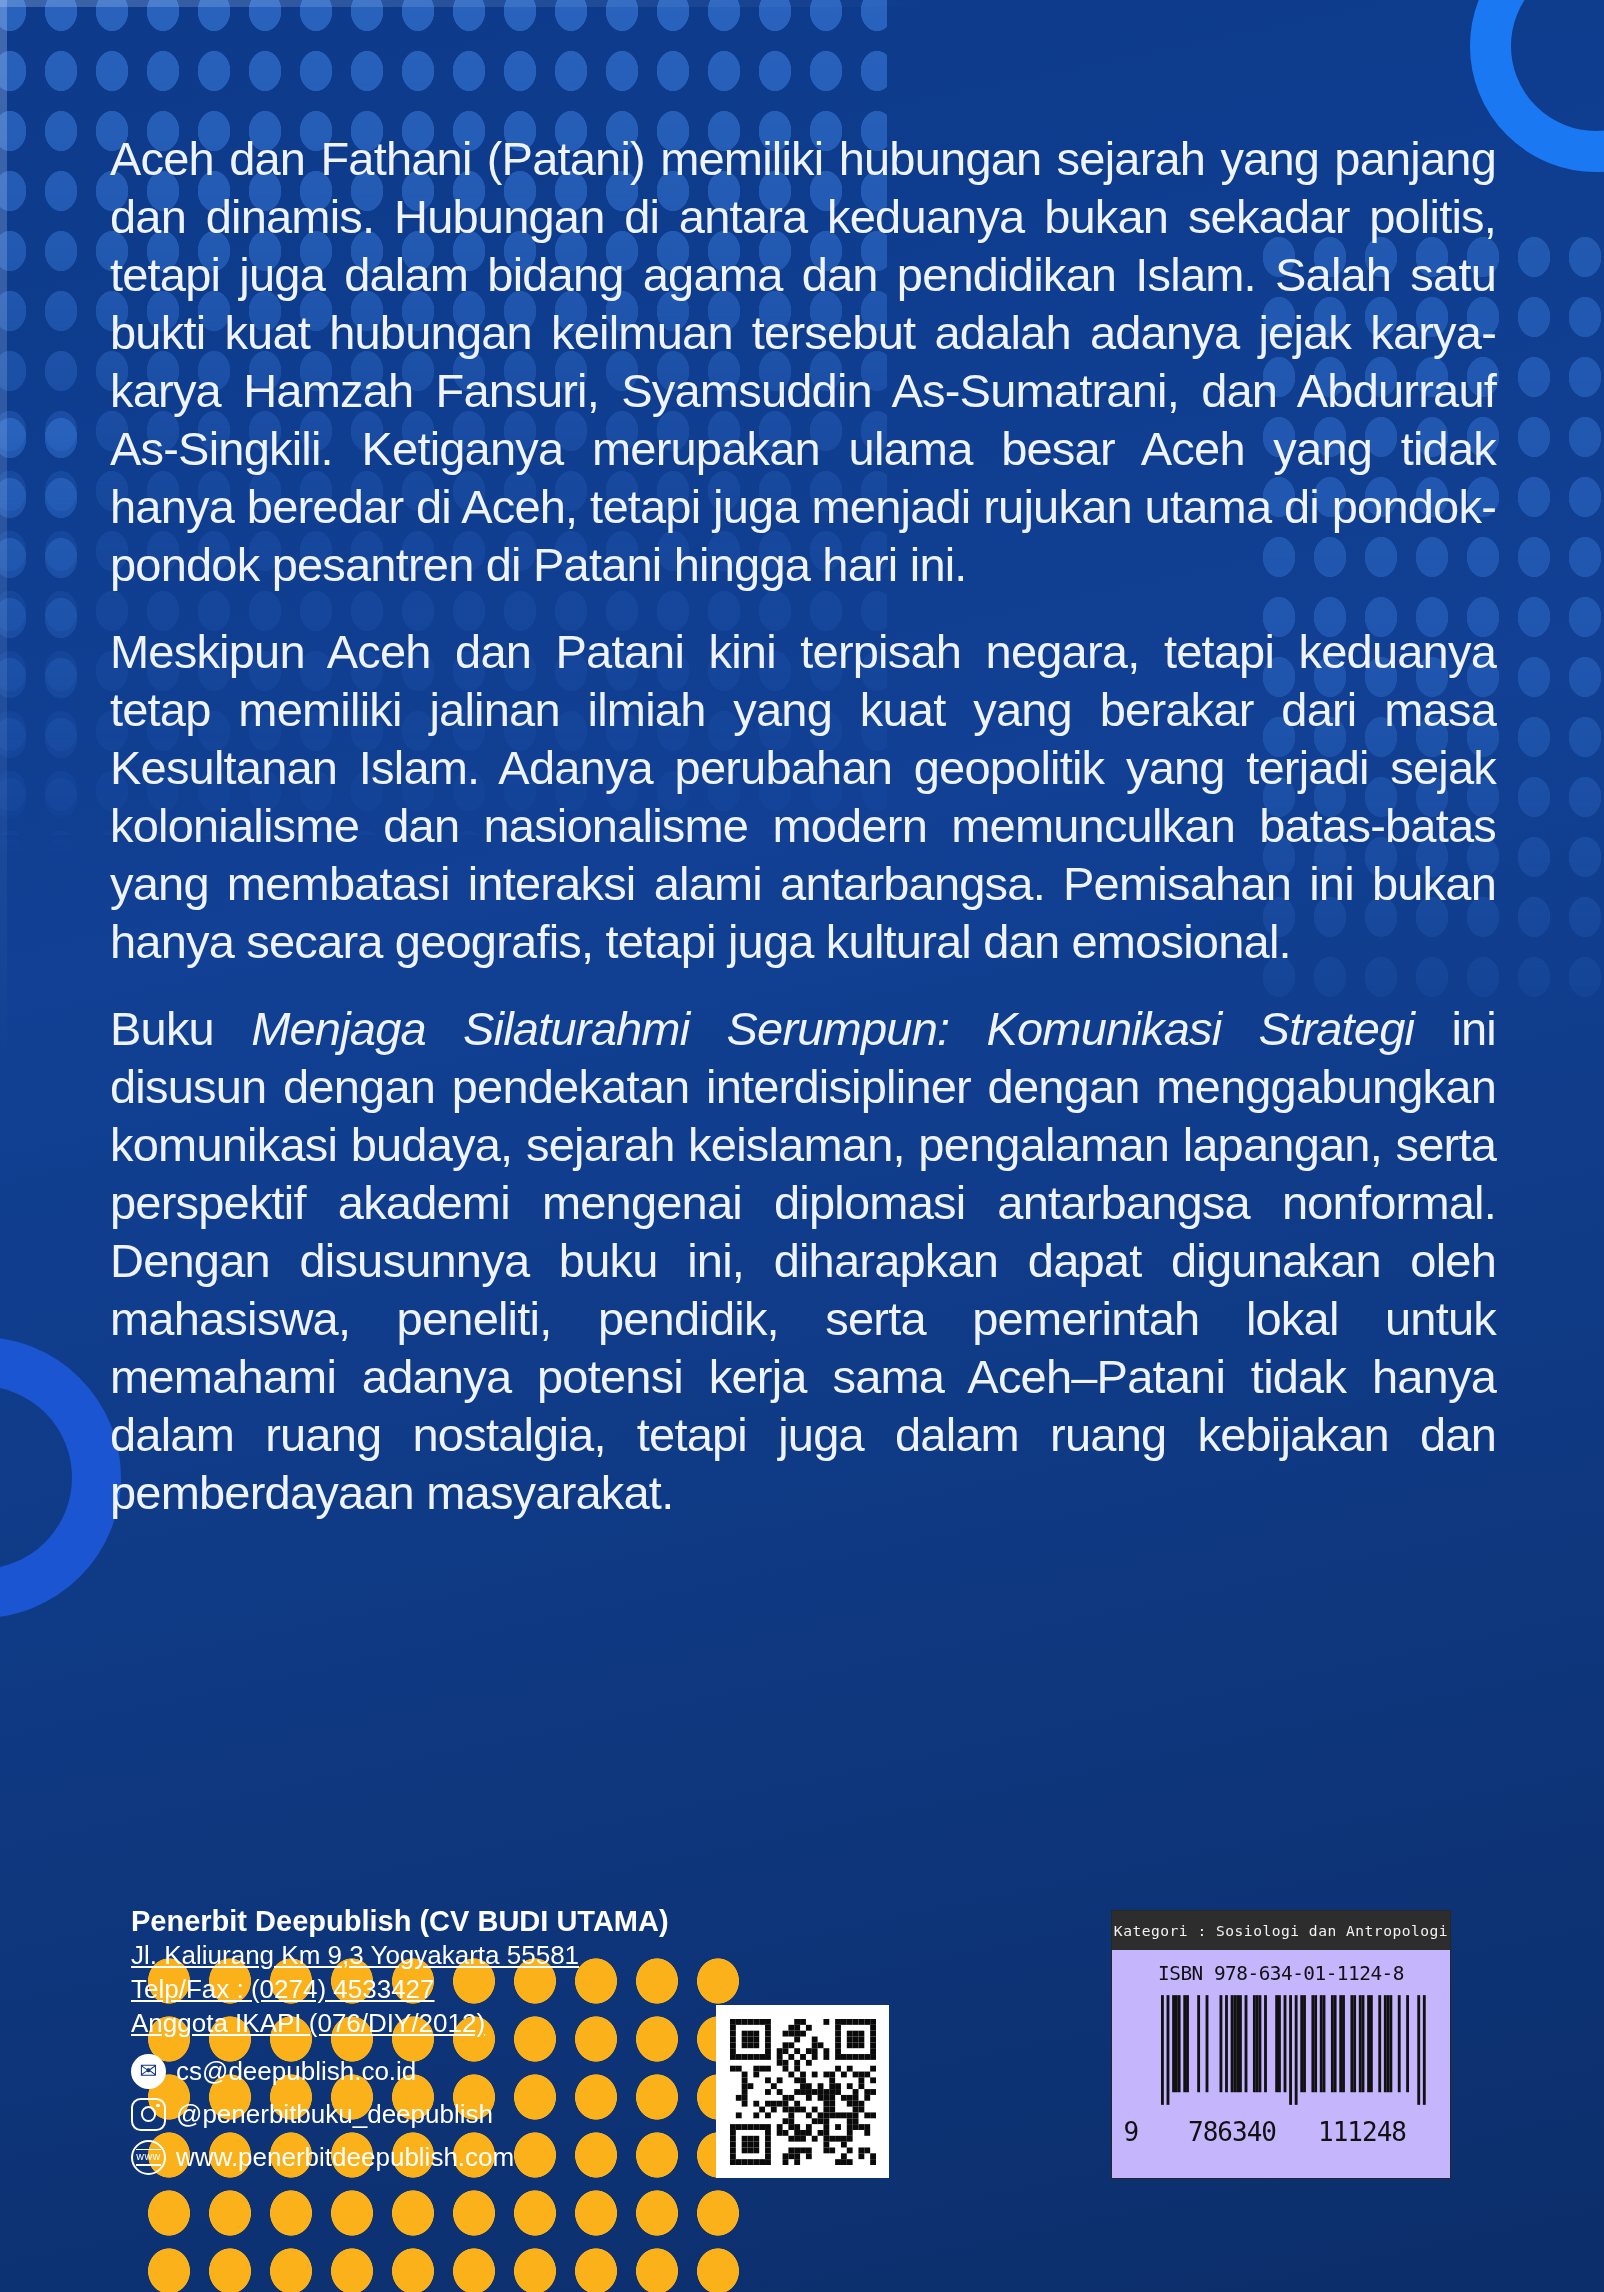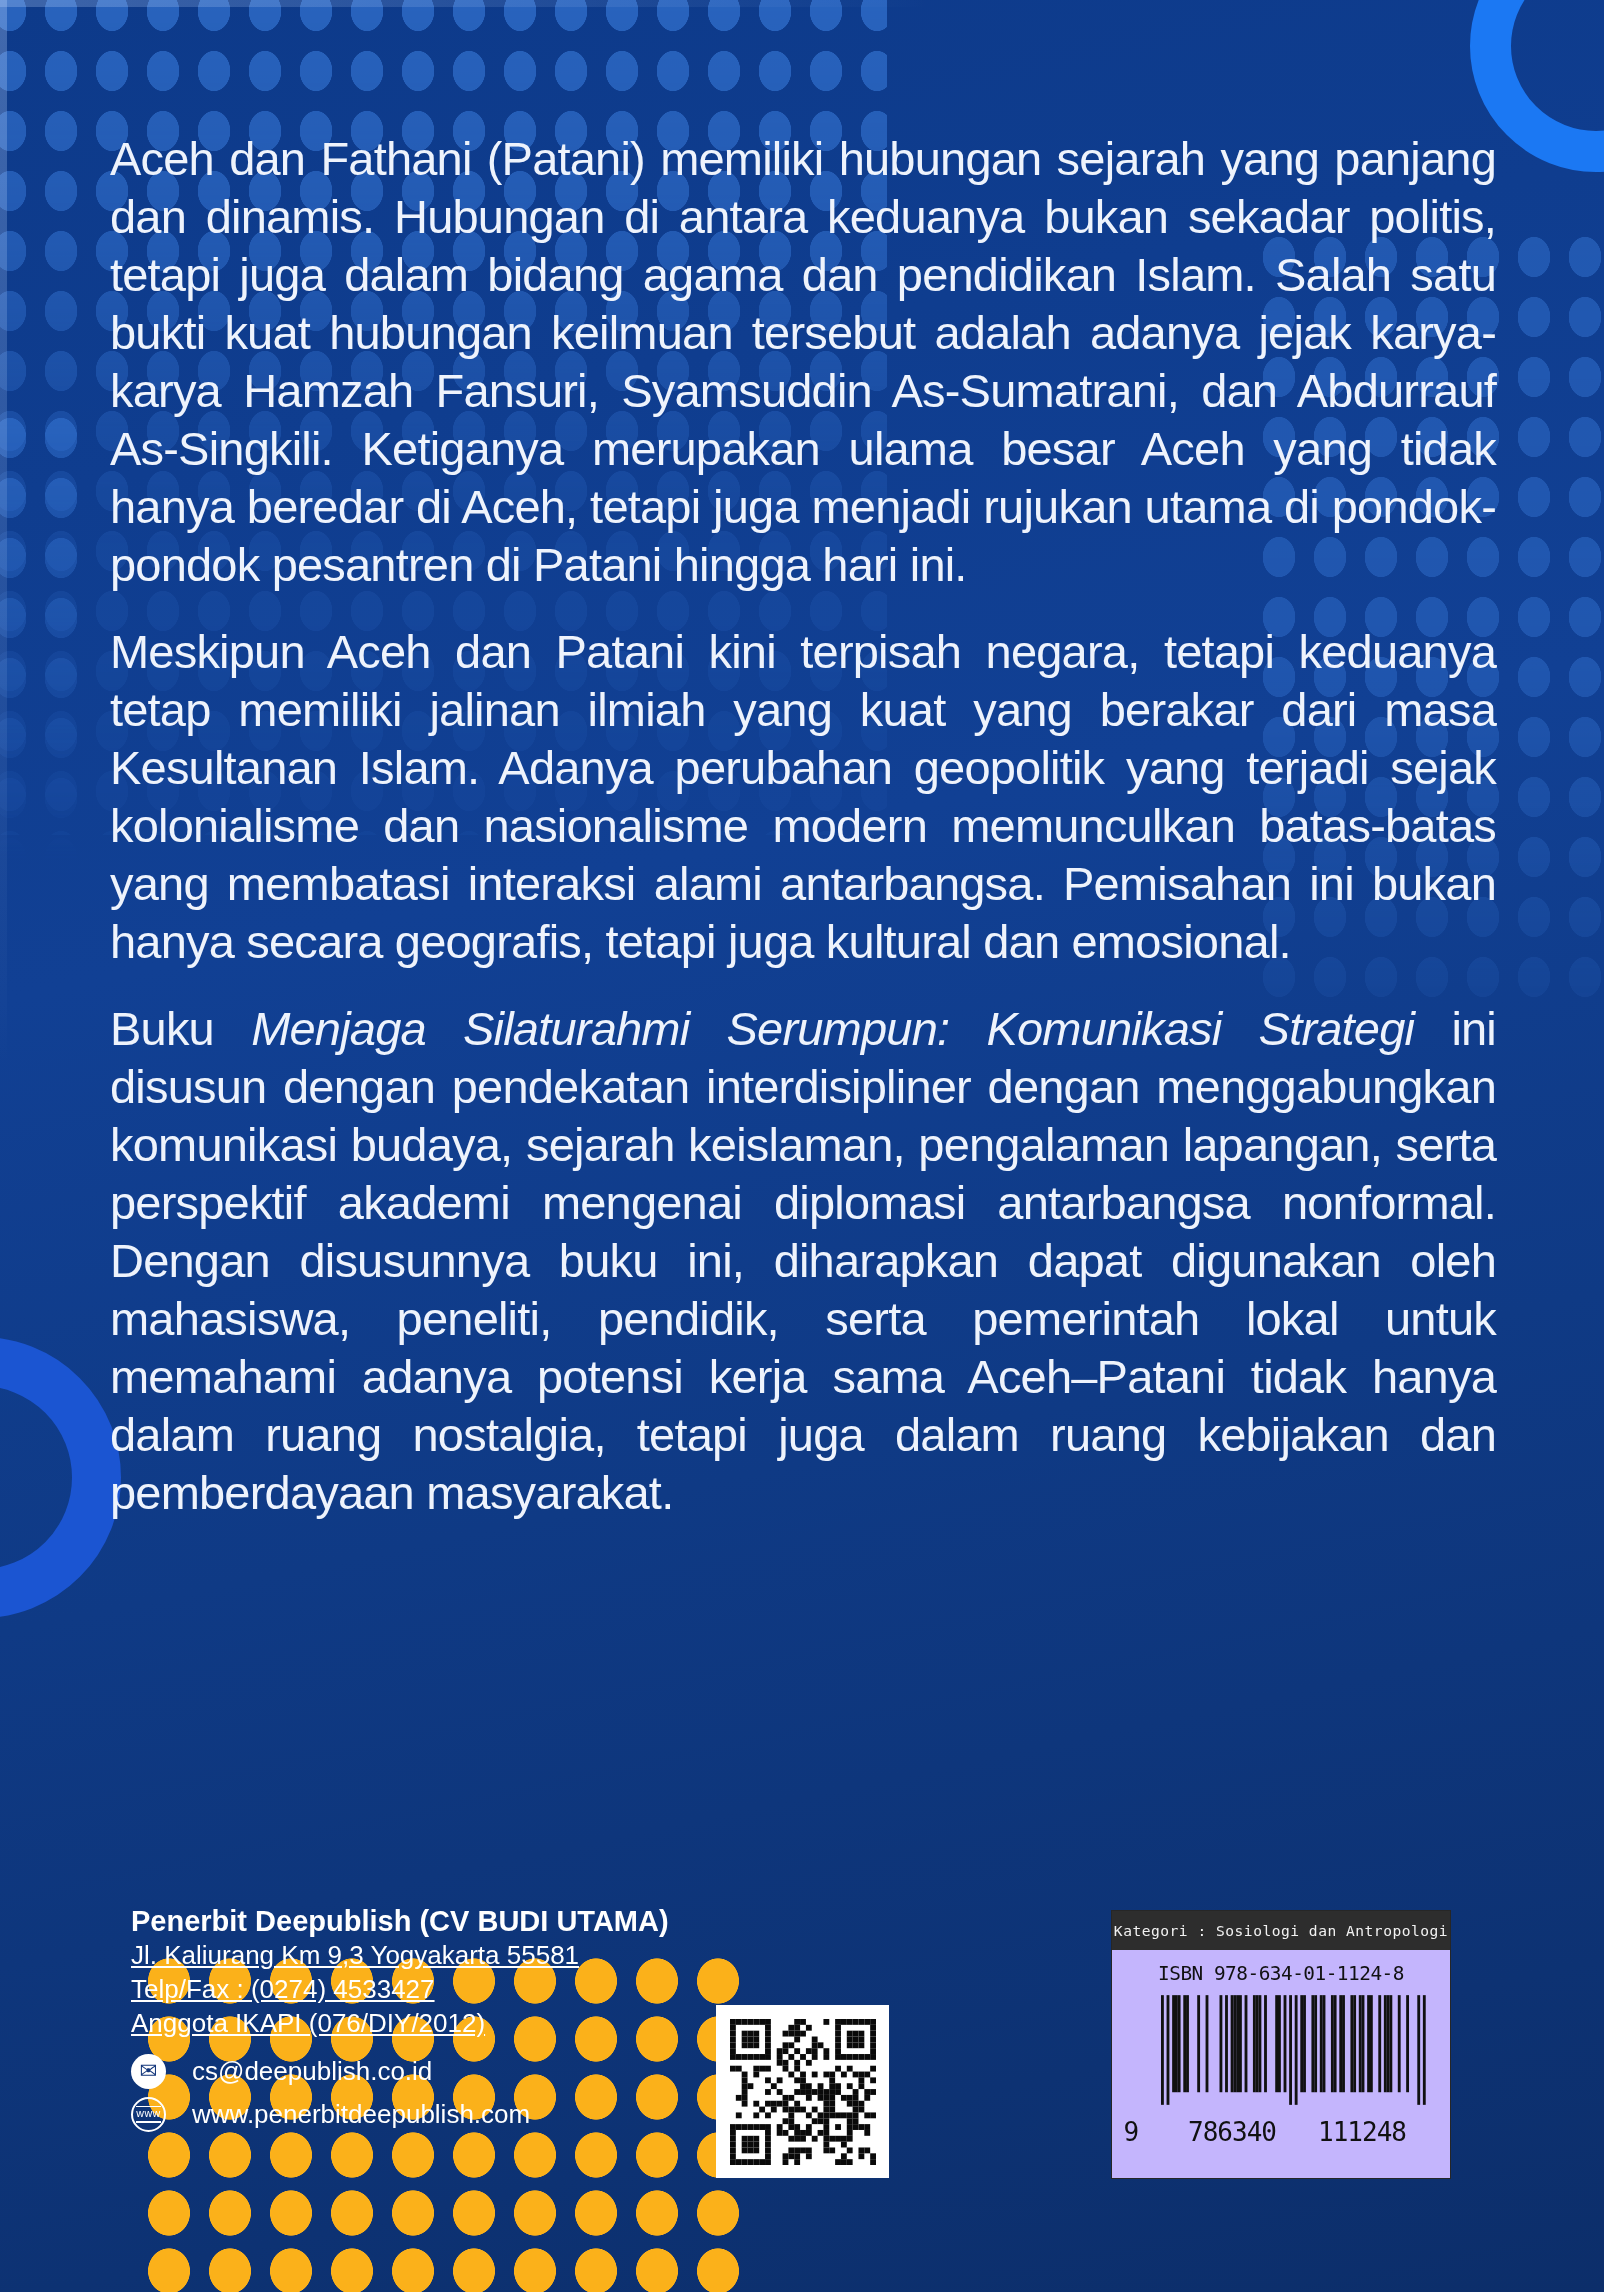--- a/index.html
+++ b/index.html
@@ -48,21 +48,21 @@
     color:var(--text_white);font-size:47px;line-height:58px;letter-spacing:-0.8px;
     text-align:justify;
   }
   .synopsis p{margin:17px 0 29px 0;}
   .book-title{font-style:italic;}
   
   .pub{position:absolute;left:111px;top:1904px;width:621px;color:#ffffff;margin-left:20px;}
   .pub-name{font-size:29px;font-weight:bold;line-height:34px;}
   .pub-line{font-size:26px;line-height:34px;text-decoration:underline;}
   .contacts{list-style:none;margin-top:9.7px;}
-  .contacts li{display:flex;align-items:center;height:43px;gap:26px;text-align:right;}
+  .contacts li{display:flex;align-items:center;height:43px;gap:10px;text-align:right;}
   .c-label{font-size:26px;color:#ffffff;}
   .c-icon{width:35px;height:35px;flex:0 0 35px;display:flex;align-items:center;justify-content:center;position:relative;}
   .disc{background:#ffffff;border-radius:50%;color:#11357a;}
   .email-glyph::before{content:"\2709";font-size:21.3px;line-height:1;}
   .fb-glyph::before{content:"f";font-family:"Liberation Serif",serif;font-weight:bold;font-size:26px;line-height:1;}
   .ig{border:2.9px solid #fff;border-radius:9.7px;width:33px;height:33px;}
   .ig-lens{width:15.5px;height:15.5px;border:2.9px solid #fff;border-radius:50%;}
   .ig-dot{position:absolute;top:3.9px;right:3.9px;width:3.9px;height:3.9px;background:#fff;border-radius:50%;}
   .globe{border:2.9px solid #fff;border-radius:50%;width:35px;height:35px;flex-direction:column;}
   .globe-lines{width:25px;height:1.9px;background:#fff;margin-bottom:1.9px;}
@@ -103,20 +103,27 @@
 
 <section class="pub">
   <div class="pub-name">Penerbit Deepublish (CV BUDI UTAMA)</div>
   <div class="pub-line">Jl. Kaliurang Km 9,3 Yogyakarta 55581</div>
   <div class="pub-line">Telp/Fax : (0274) 4533427</div>
   <div class="pub-line">Anggota IKAPI (076/DIY/2012)</div>
   <ul class="contacts">
     <li>
       <span class="c-icon disc email-glyph"></span>
       <span class="c-label">cs@deepublish.co.id</span>
+    </li>
+    <li>
+      <span class="c-icon ig">
+          <span class="ig-lens"></span>
+          <span class="ig-dot"></span>
+        </span>
+      <span class="c-label">@penerbitbuku_deepublish</span>
     </li>
     <li>
       <span class="c-icon globe">
           <span class="globe-lines"></span>
           <span class="globe-www"></span>
           <span class="globe-lines2"></span>
         </span>
       <span class="c-label">www.penerbitdeepublish.com</span>
     </li>
   </ul>

